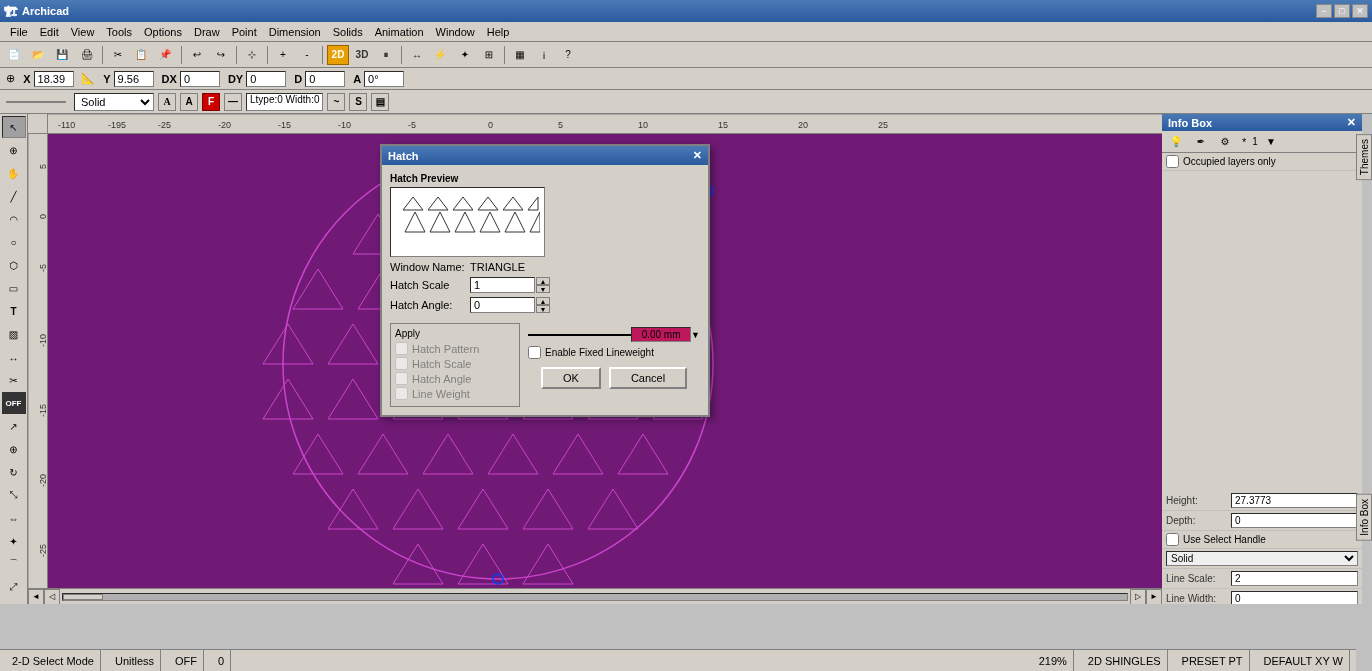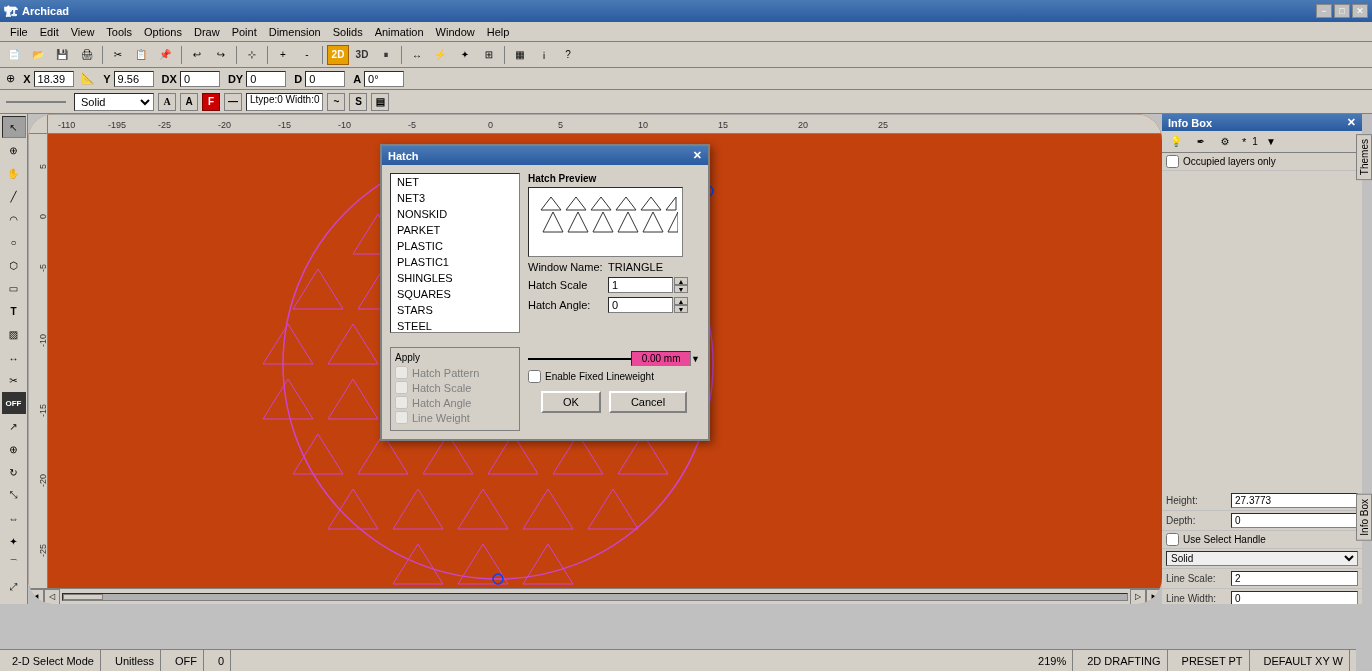--- a/index.html
+++ b/index.html
@@ -113,24 +113,23 @@
       border: 1px solid transparent;
       display: flex; align-items: center; justify-content: center;
       cursor: pointer; font-size: 10px;
     }
     .lt-btn.active { background: #a0a0a0; border: 1px inset #808080; }
     .lt-btn.off-btn { background: #333; color: white; font-size: 8px; font-weight: bold; }
 
     
     .canvas-area {
       flex: 1;
-      background: #c2410c;
+      background: #701a75;
       position: relative;
       overflow: hidden;
-      border-radius: 26px;
     }
     .ruler-top {
       position: absolute; top: 0; left: 20px; right: 0; height: 20px;
       background: #d4d0c8; border-bottom: 1px solid #808080;
       display: flex; align-items: flex-end; overflow: hidden;
     }
     .ruler-left {
       position: absolute; top: 0; left: 0; width: 20px; bottom: 0;
       background: #d4d0c8; border-right: 1px solid #808080;
     }
@@ -262,21 +261,21 @@
       display: flex; align-items: center; gap: 4px;
       font-size: 11px; margin-bottom: 2px;
       color: #808080;
     }
 
     .lineweight-row {
       display: flex; align-items: center; margin: 4px 0;
     }
     .lw-line { flex: 1; height: 2px; background: black; }
     .lw-value {
-      background: #ec4899; border: 1px inset #808080;
+      background: #be185d; border: 1px inset #808080;
       padding: 1px 3px; font-size: 10px; width: 60px; text-align: center;
     }
     .lw-dropdown { font-size: 9px; cursor: pointer; }
 
     .enable-fixed {
       display: flex; align-items: center; gap: 4px;
       font-size: 10px; margin-bottom: 6px;
     }
 
     .dialog-buttons {
@@ -616,35 +615,20 @@
   </div>
 
   <div class="hatch-dialog">
     <div class="dialog-title">
       <span>Hatch</span>
       <span>✕</span>
     </div>
     <div class="dialog-body">
       <div style="display:flex; gap:8px;">
 
-        <div style="flex:0 0 130px;">
-          <div class="hatch-list-container">
-            <div class="hatch-list-item">NET</div>
-            <div class="hatch-list-item">NET3</div>
-            <div class="hatch-list-item">NONSKID</div>
-            <div class="hatch-list-item">PARKET</div>
-            <div class="hatch-list-item">PLASTIC</div>
-            <div class="hatch-list-item">PLASTIC1</div>
-            <div class="hatch-list-item">SHINGLES</div>
-            <div class="hatch-list-item">SQUARES</div>
-            <div class="hatch-list-item">STARS</div>
-            <div class="hatch-list-item">STEEL</div>
-
-          </div>
-        </div>
 
         <div style="flex:1;">
           <div style="font-size:10px; font-weight:bold; margin-bottom:3px;">Hatch Preview</div>
           <div class="hatch-preview-box">
             <svg width="150" height="60">
 
               <polygon points="10,40 20,20 30,40" fill="none" stroke="#333" stroke-width="1"></polygon>
               <polygon points="35,40 45,20 55,40" fill="none" stroke="#333" stroke-width="1"></polygon>
               <polygon points="60,40 70,20 80,40" fill="none" stroke="#333" stroke-width="1"></polygon>
               <polygon points="85,40 95,20 105,40" fill="none" stroke="#333" stroke-width="1"></polygon>
@@ -726,16 +710,16 @@
 
 </div>
 
 <div class="status-bar">
   <div class="status-item">2-D Select Mode</div>
   <div class="status-item">Unitless</div>
   <div class="status-item">OFF</div>
   <div class="status-item">0</div>
   <div style="flex:1;"></div>
   <div class="status-item">219%</div>
-  <div class="status-item">2D DRAFTING</div>
+  <div class="status-item">2D SHINGLES</div>
   <div class="status-item">PRESET PT</div>
   <div class="status-item">DEFAULT XY W</div>
 </div>
 
 </body></html>

